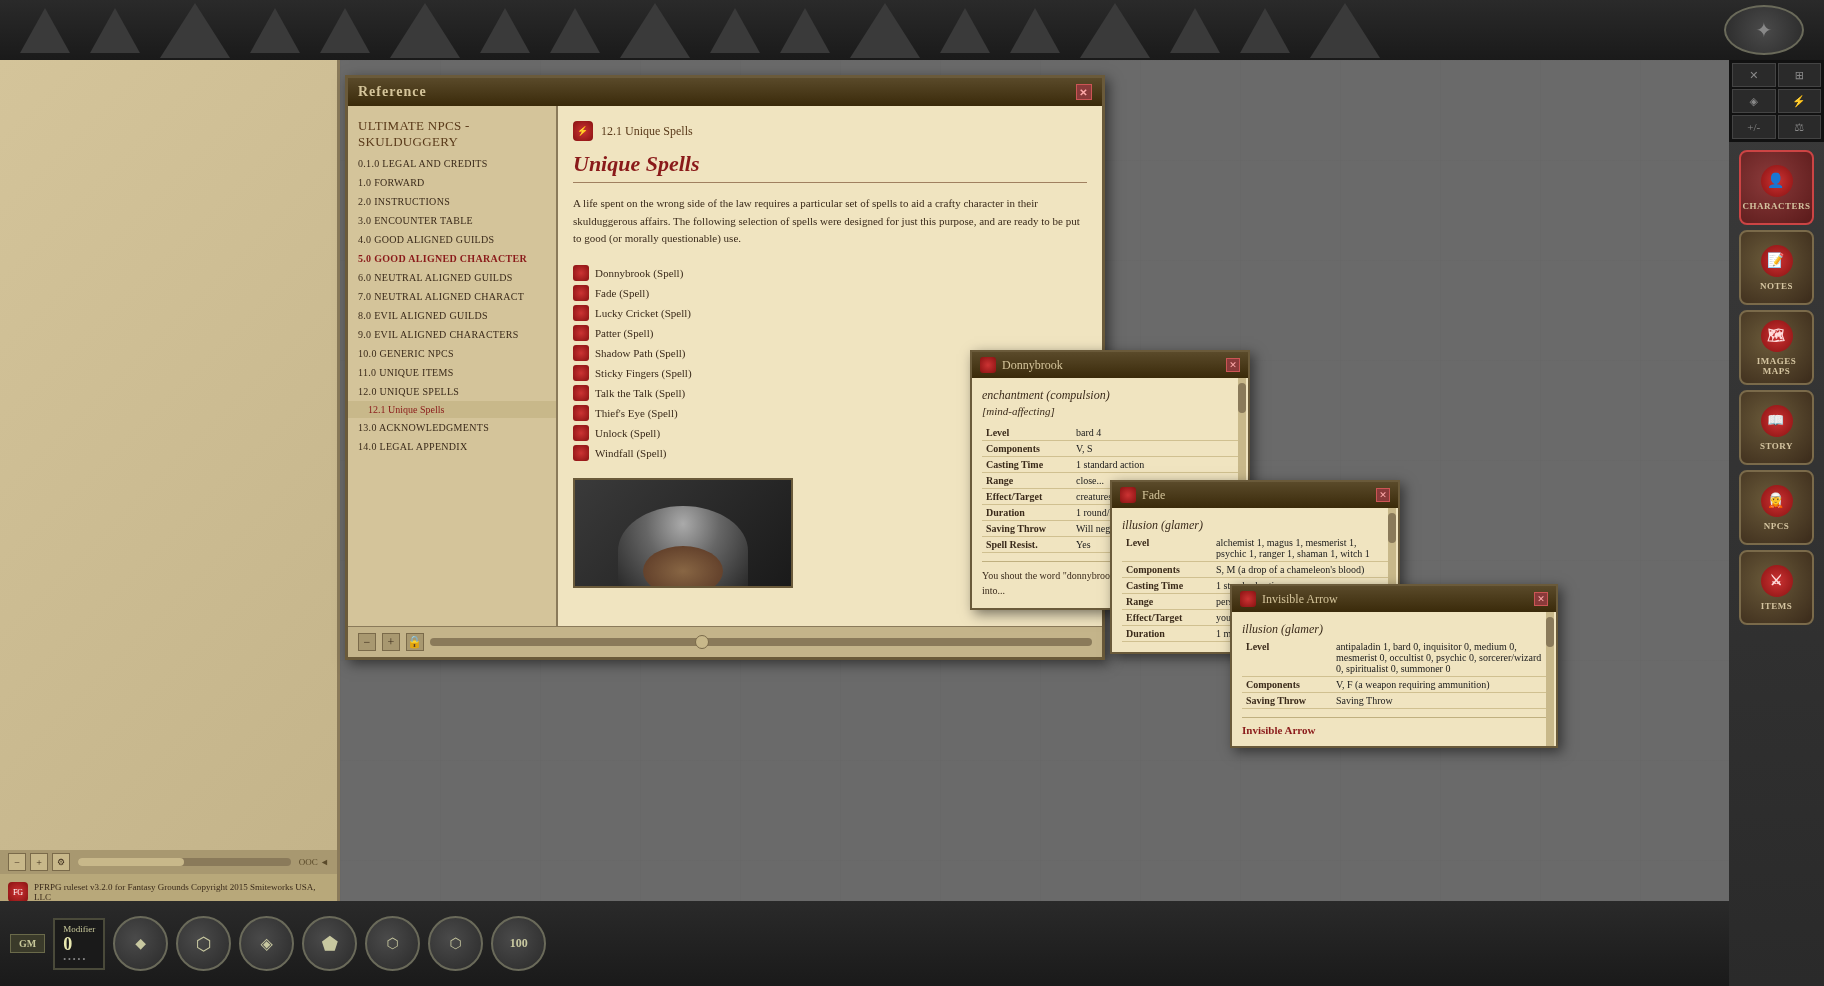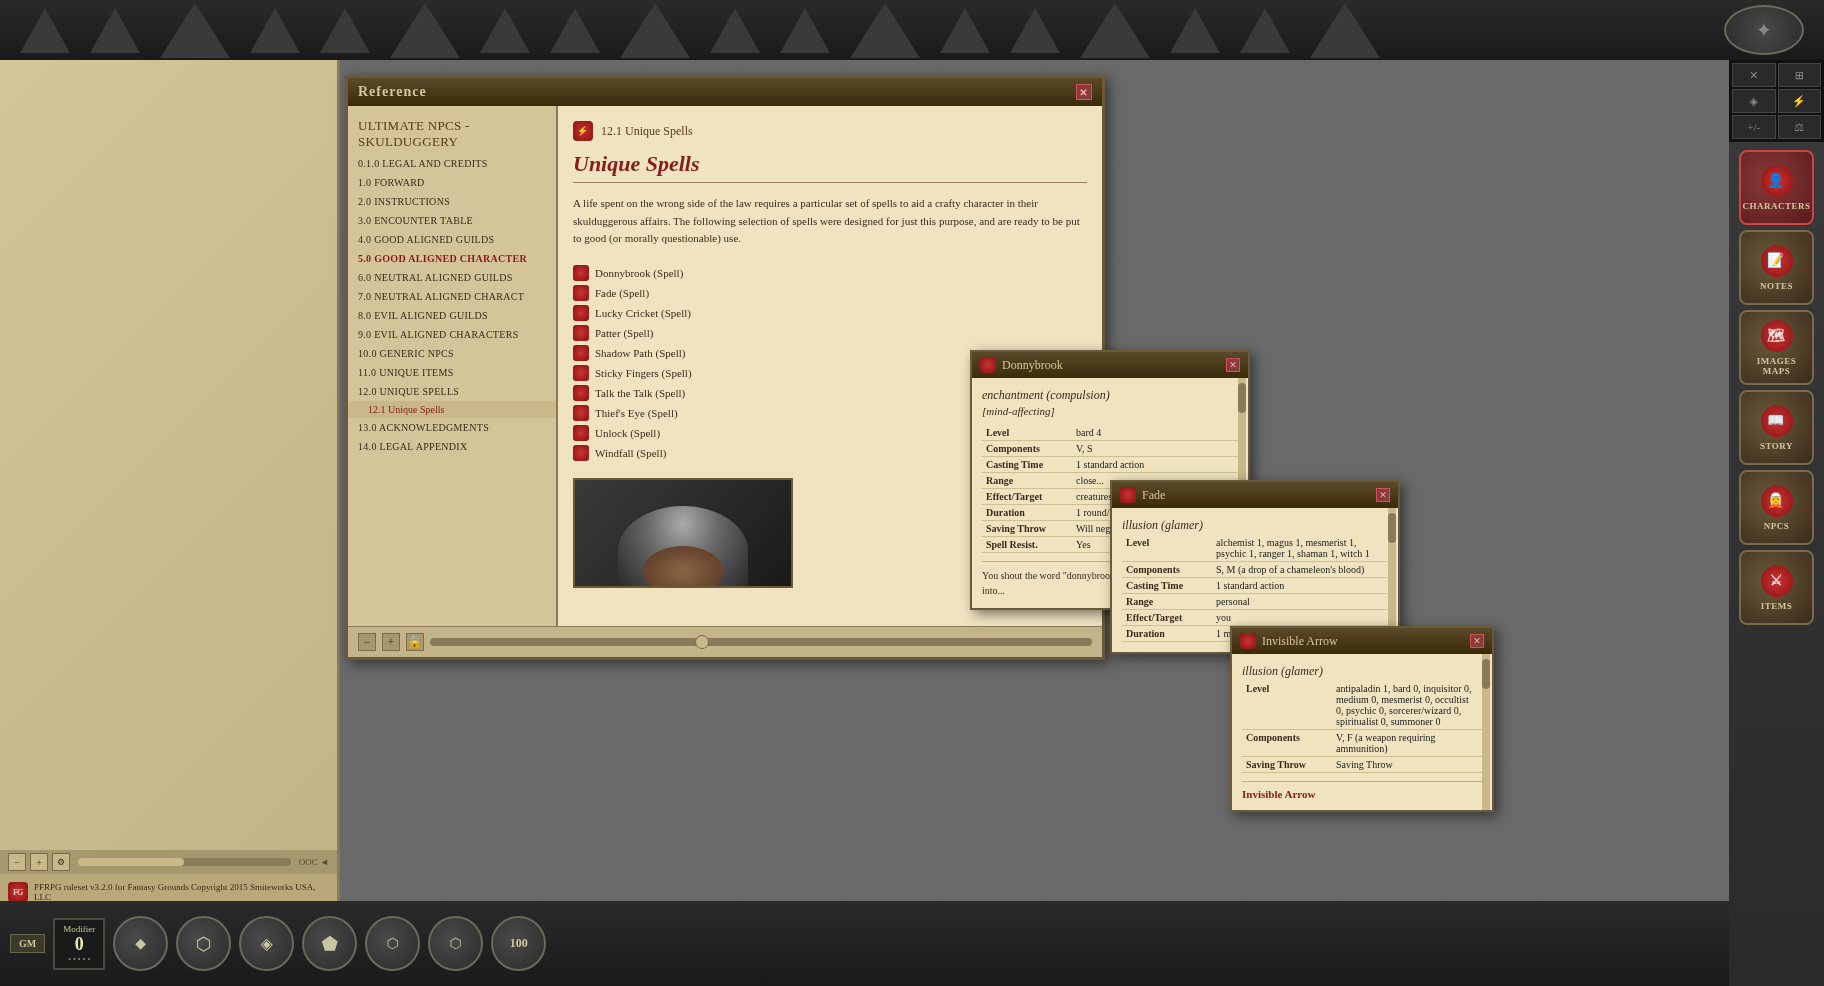--- a/index.html
+++ b/index.html
@@ -178,21 +178,20 @@
       background: #3a3a2a;
       border: 1px solid #6a6a4a;
       color: #c8c89a;
       padding: 3px 8px;
       font-size: 10px;
       font-weight: bold;
     }
     .modifier-box {
       display: flex;
       flex-direction: column;
-      align-items: center;
       background: #1a1a1a;
       border: 2px solid #4a4a3a;
       padding: 4px 8px;
       color: #c8c89a;
       font-size: 9px;
     }
     .modifier-value {
       font-size: 18px;
       font-weight: bold;
       color: #e8e8b0;
@@ -474,23 +473,23 @@
       background: #e8d8b0;
       border: 2px solid #6a5a3a;
       box-shadow: 4px 4px 12px rgba(0,0,0,0.5);
       z-index: 35;
       margin-left: 20px;
     }
 
     
     .invisible-arrow-window {
       position: absolute;
-      top: 626px;
+      top: 584px;
       left: 1230px;
-      width: 264px;
+      width: 328px;
       background: #e8d8b0;
       border: 2px solid #6a5a3a;
       box-shadow: 4px 4px 12px rgba(0,0,0,0.5);
       z-index: 40;
     }
 
     
     .main-bg {
       position: absolute;
       top: 60px;

